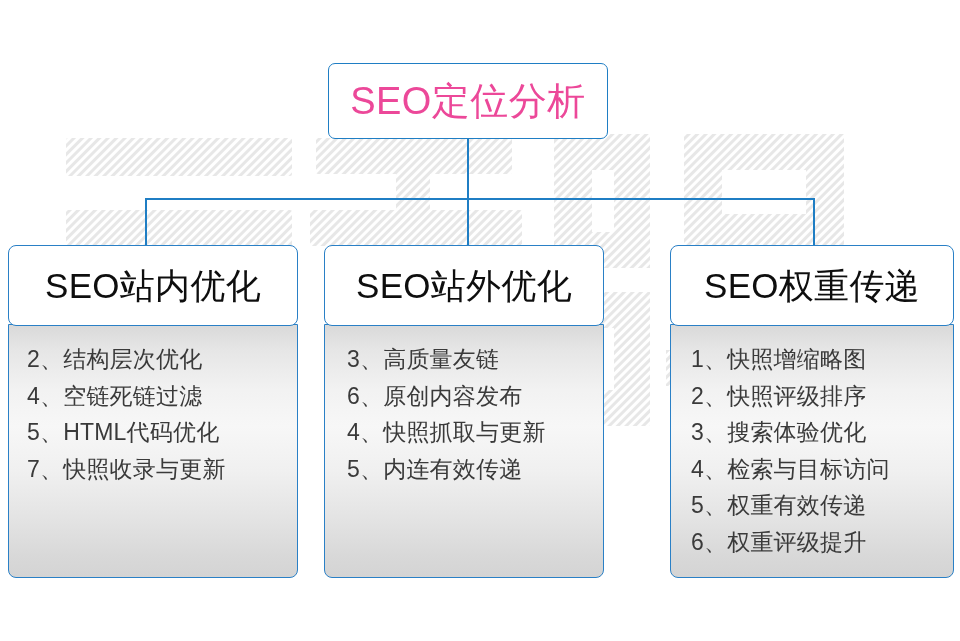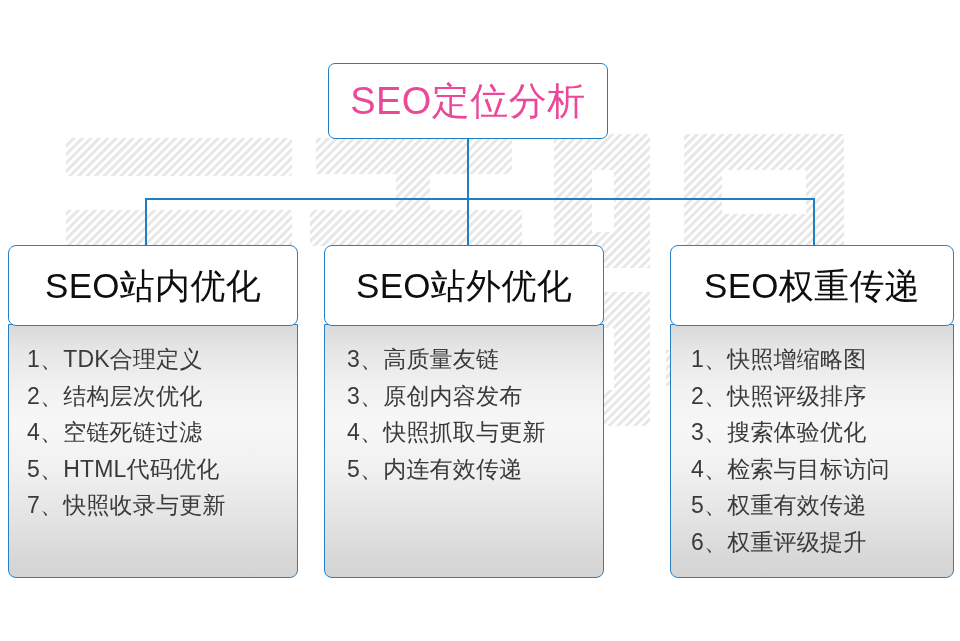--- a/index.html
+++ b/index.html
@@ -202,37 +202,36 @@
   <div id="root-node">
     <span class="node-title">SEO定位分析</span>
   </div>
 
   <div class="column col-0">
     <div class="col-header">
       <span class="header-text">SEO站内优化</span>
     </div>
     <div class="col-body">
       <ul class="col-list">
-        <li>1、TDK合理定义</li>
         <li>2、结构层次优化</li>
         <li>4、空链死链过滤</li>
         <li>5、HTML代码优化</li>
         <li>7、快照收录与更新</li>
       </ul>
     </div>
   </div>
 
   <div class="column col-1">
     <div class="col-header">
       <span class="header-text">SEO站外优化</span>
     </div>
     <div class="col-body">
       <ul class="col-list">
         <li>3、高质量友链</li>
-        <li>3、原创内容发布</li>
+        <li>6、原创内容发布</li>
         <li>4、快照抓取与更新</li>
         <li>5、内连有效传递</li>
       </ul>
     </div>
   </div>
 
   <div class="column col-2">
     <div class="col-header">
       <span class="header-text">SEO权重传递</span>
     </div>

